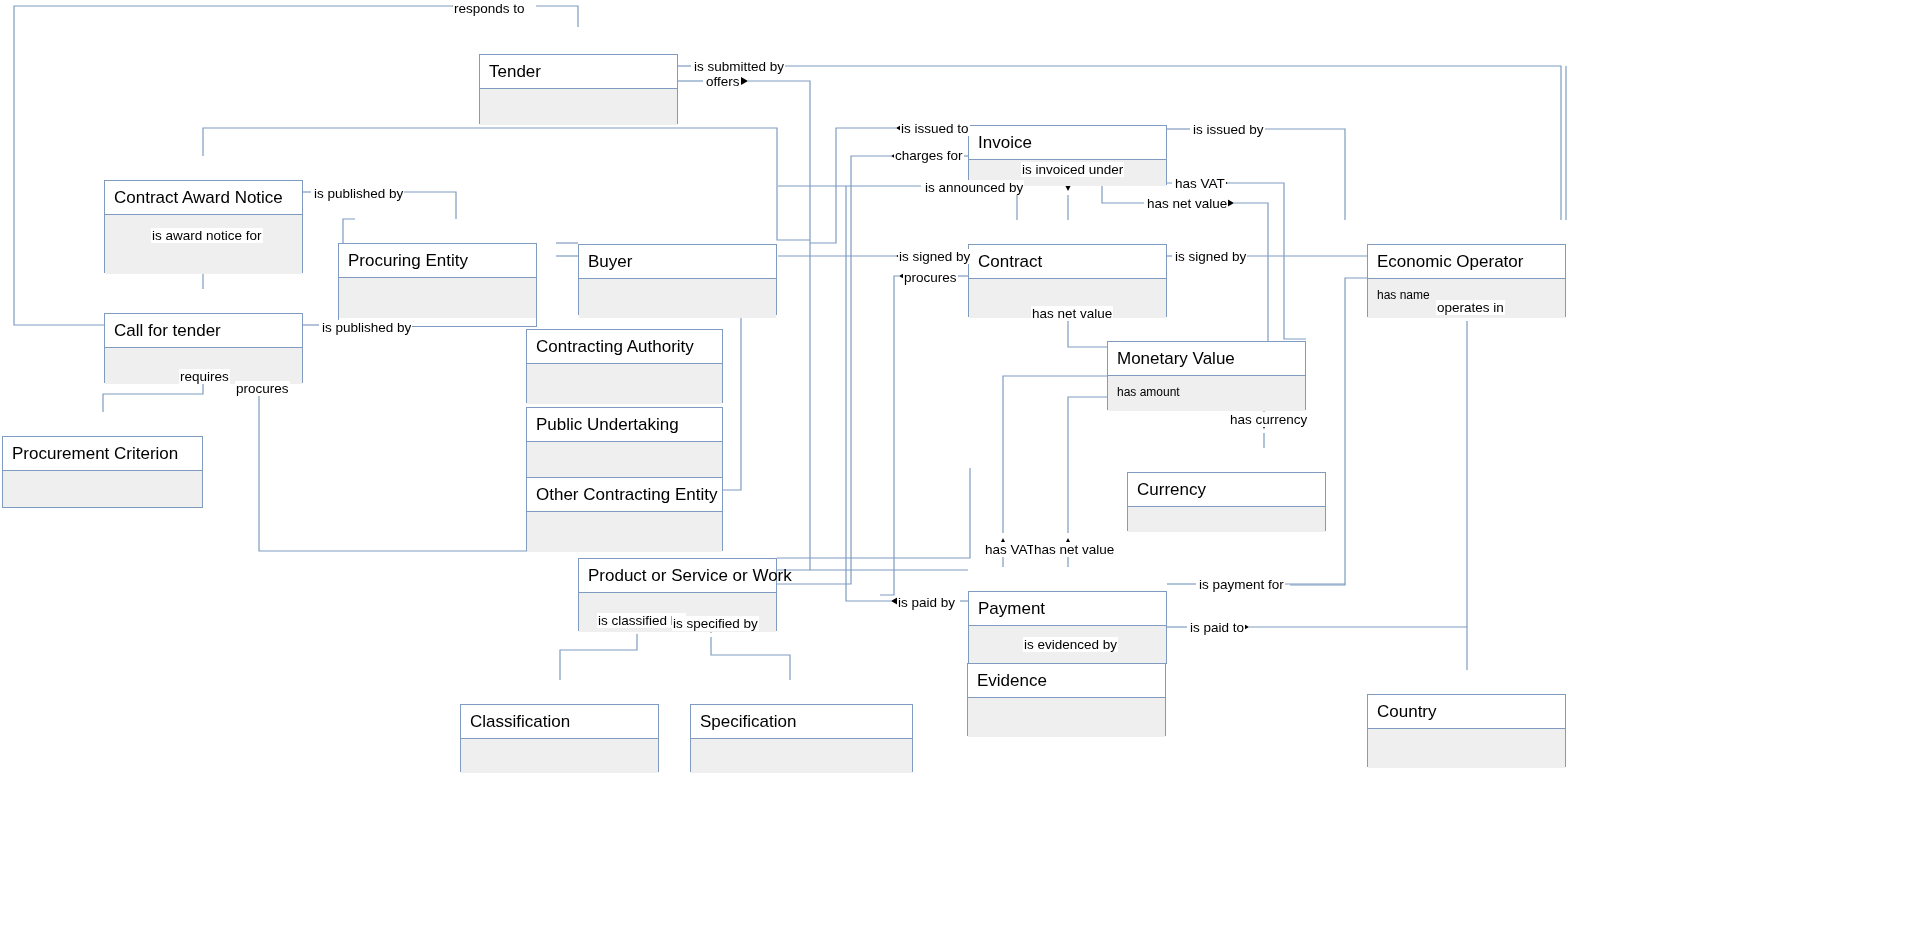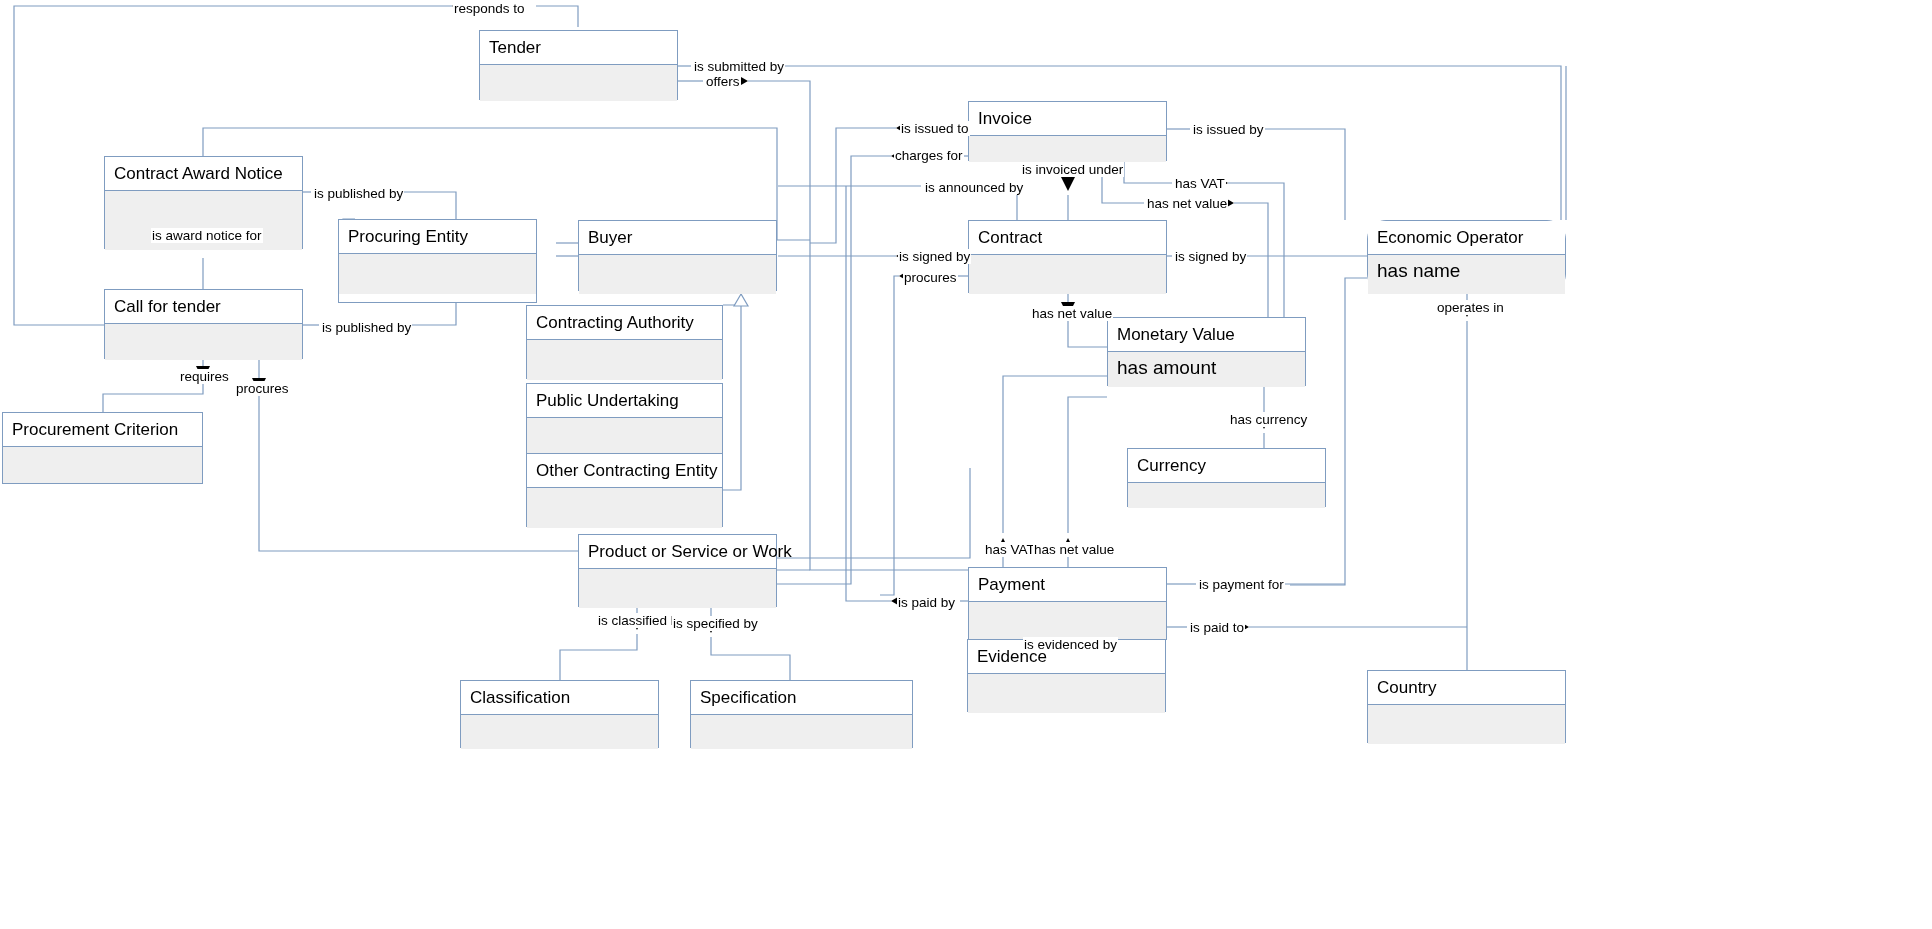--- a/index.html
+++ b/index.html
@@ -21,35 +21,36 @@
     width: 1932px;
     height: 929px;
     pointer-events: none;
   }
   .entity {
     position: absolute;
     box-sizing: border-box;
     border: 1px solid #7f9cc0;
     background: #ffffff;
     z-index: 5;
+    margin-top: 24px;
   }
   .entity .ent-title {
     box-sizing: border-box;
     background: #ffffff;
     border-bottom: 1px solid #7f9cc0;
     font-size: 17px;
     color: #000000;
     padding: 7px 0 6px 9px;
     line-height: 20px;
     white-space: nowrap;
   }
   .entity .ent-body {
     box-sizing: border-box;
     background: #efefef;
-    font-size: 19px;
+    font-size: 12px;
     color: #000000;
     padding: 7px 0 0 9px;
     line-height: 18px;
     white-space: nowrap;
   }
   .rel-label {
     position: absolute;
     font-size: 13.5px;
     color: #000000;
     line-height: 15px;
@@ -248,21 +249,21 @@
         <div class="ent-body" style="height: 40px;"></div>
       </div>
       <div class="entity" style="left: 578px; top: 220px; width: 199px; height: 71px;">
         <div class="ent-title">Buyer</div>
         <div class="ent-body" style="height: 39px;"></div>
       </div>
       <div class="entity" style="left: 968px; top: 220px; width: 199px; height: 73px;">
         <div class="ent-title">Contract</div>
         <div class="ent-body" style="height: 39px;"></div>
       </div>
-      <div class="entity" style="left: 1367px; top: 220px; width: 199px; height: 73px; border-radius: 19px;">
+      <div class="entity" style="left: 1367px; top: 220px; width: 199px; height: 73px;">
         <div class="ent-title">Economic Operator</div>
         <div class="ent-body" style="height: 39px;">has name</div>
       </div>
       <div class="entity" style="left: 104px; top: 289px; width: 199px; height: 70px;">
         <div class="ent-title">Call for tender</div>
         <div class="ent-body" style="height: 36px;"></div>
       </div>
       <div class="entity" style="left: 526px; top: 305px; width: 197px; height: 74px;">
         <div class="ent-title">Contracting Authority</div>
         <div class="ent-body" style="height: 40px;"></div>

